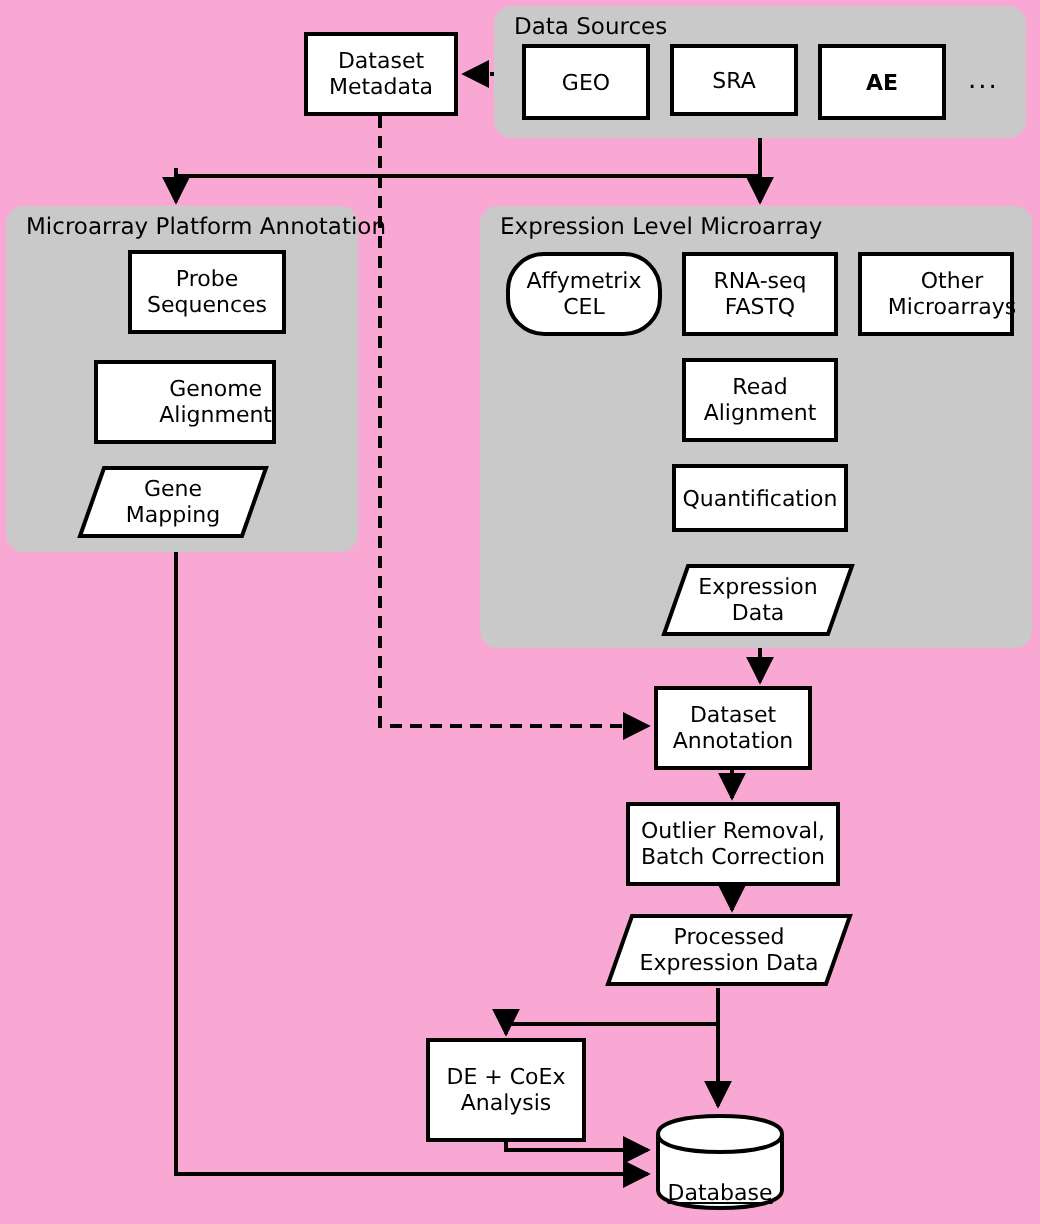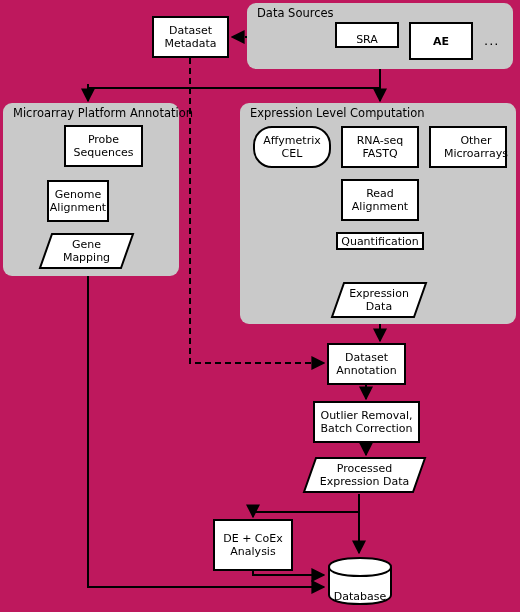--- a/index.html
+++ b/index.html
@@ -8,21 +8,21 @@
     padding: 0;
     background: #ffffff;
   }
   body {
     font-family: "DejaVu Sans", sans-serif;
   }
   #canvas {
     position: relative;
     width: 520px;
     height: 612px;
-    background: #be185d;
+    background: #f9a8d4;
     overflow: hidden;
   }
   #edges {
     position: absolute;
     left: 0;
     top: 0;
     width: 520px;
     height: 612px;
   }
   .group-panel {
@@ -141,43 +141,46 @@
 
   <div class="group-panel" style="left:247px; top:3px; width:266px; height:66px;">
     <span class="group-title">Data Sources</span>
   </div>
 
   <div class="group-panel" style="left:3px; top:103px; width:176px; height:173px;">
     <span class="group-title">Microarray Platform Annotation</span>
   </div>
 
   <div class="group-panel" style="left:240px; top:103px; width:276px; height:221px;">
-    <span class="group-title">Expression Level Computation</span>
+    <span class="group-title">Expression Level Microarray</span>
   </div>
 
   <div class="node rect" style="left:152px; top:16px; width:77px; height:42px;">
     <span>Dataset<br>Metadata</span>
   </div>
 
-
-  <div class="node rect" style="left:335px; top:22px; width:64px; height:26px;align-items:flex-end;">
+  <div class="node rect" style="left:261px; top:22px; width:64px; height:38px;">
+    <span>GEO</span>
+  </div>
+
+  <div class="node rect" style="left:335px; top:22px; width:64px; height:36px;">
     <span>SRA</span>
   </div>
 
   <div class="node rect" style="left:409px; top:22px; width:64px; height:38px;font-weight:bold;">
     <span>AE</span>
   </div>
 
   <span class="ellipsis-label" style="left:484px; top:33px;">...</span>
 
   <div class="node rect" style="left:47px; top:125px; width:79px; height:42px;margin-left:17px;">
     <span>Probe<br>Sequences</span>
   </div>
 
-  <div class="node rect" style="left:47px; top:180px; width:62px; height:42px;">
+  <div class="node rect" style="left:47px; top:180px; width:91px; height:42px;justify-content:flex-end;">
     <span>Genome<br>Alignment</span>
   </div>
 
   <div class="node para" style="left:38px; top:232px; width:97px; height:38px;">
     <svg class="para-shape" viewBox="0 0 97 38" preserveAspectRatio="none">
       <polygon points="14,2 95,2 83,36 2,36" fill="#ffffff" stroke="#000000" stroke-width="2"></polygon>
     </svg>
     <span class="para-label">Gene<br>Mapping</span>
   </div>
 
@@ -190,21 +193,21 @@
   </div>
 
   <div class="node rect" style="left:429px; top:126px; width:78px; height:42px;padding-left:16px;">
     <span>Other<br>Microarrays</span>
   </div>
 
   <div class="node rect" style="left:341px; top:179px; width:78px; height:42px;justify-content:center;">
     <span>Read<br>Alignment</span>
   </div>
 
-  <div class="node rect" style="left:336px; top:232px; width:88px; height:18px;">
+  <div class="node rect" style="left:336px; top:232px; width:88px; height:34px;">
     <span>Quantification</span>
   </div>
 
   <div class="node para" style="left:330px; top:281px; width:98px; height:38px;">
     <svg class="para-shape" viewBox="0 0 98 38" preserveAspectRatio="none">
       <polygon points="14,2 96,2 84,36 2,36" fill="#ffffff" stroke="#000000" stroke-width="2"></polygon>
     </svg>
     <span class="para-label">Expression<br>Data</span>
   </div>
 
@@ -225,16 +228,16 @@
 
   <div class="node rect" style="left:213px; top:519px; width:80px; height:52px;">
     <span>DE + CoEx<br>Analysis</span>
   </div>
 
   <div class="node cylinder" style="left:327px; top:556px; width:66px; height:50px;">
     <svg class="cyl-shape" viewBox="0 0 66 50" preserveAspectRatio="none">
       <path d="M 2 11 L 2 39 C 2 45 16 48 33 48 C 50 48 64 45 64 39 L 64 11" fill="#ffffff" stroke="#000000" stroke-width="2"></path>
       <path d="M 2 11 C 2 5 16 2 33 2 C 50 2 64 5 64 11 C 64 17 50 20 33 20 C 16 20 2 17 2 11 Z" fill="#ffffff" stroke="#000000" stroke-width="2"></path>
     </svg>
-    <span class="cyl-label" style="margin-top:30px;">Database</span>
+    <span class="cyl-label" style="margin-top:30px;text-decoration:underline;">Database</span>
   </div>
 
 </div>
 
 </body></html>

